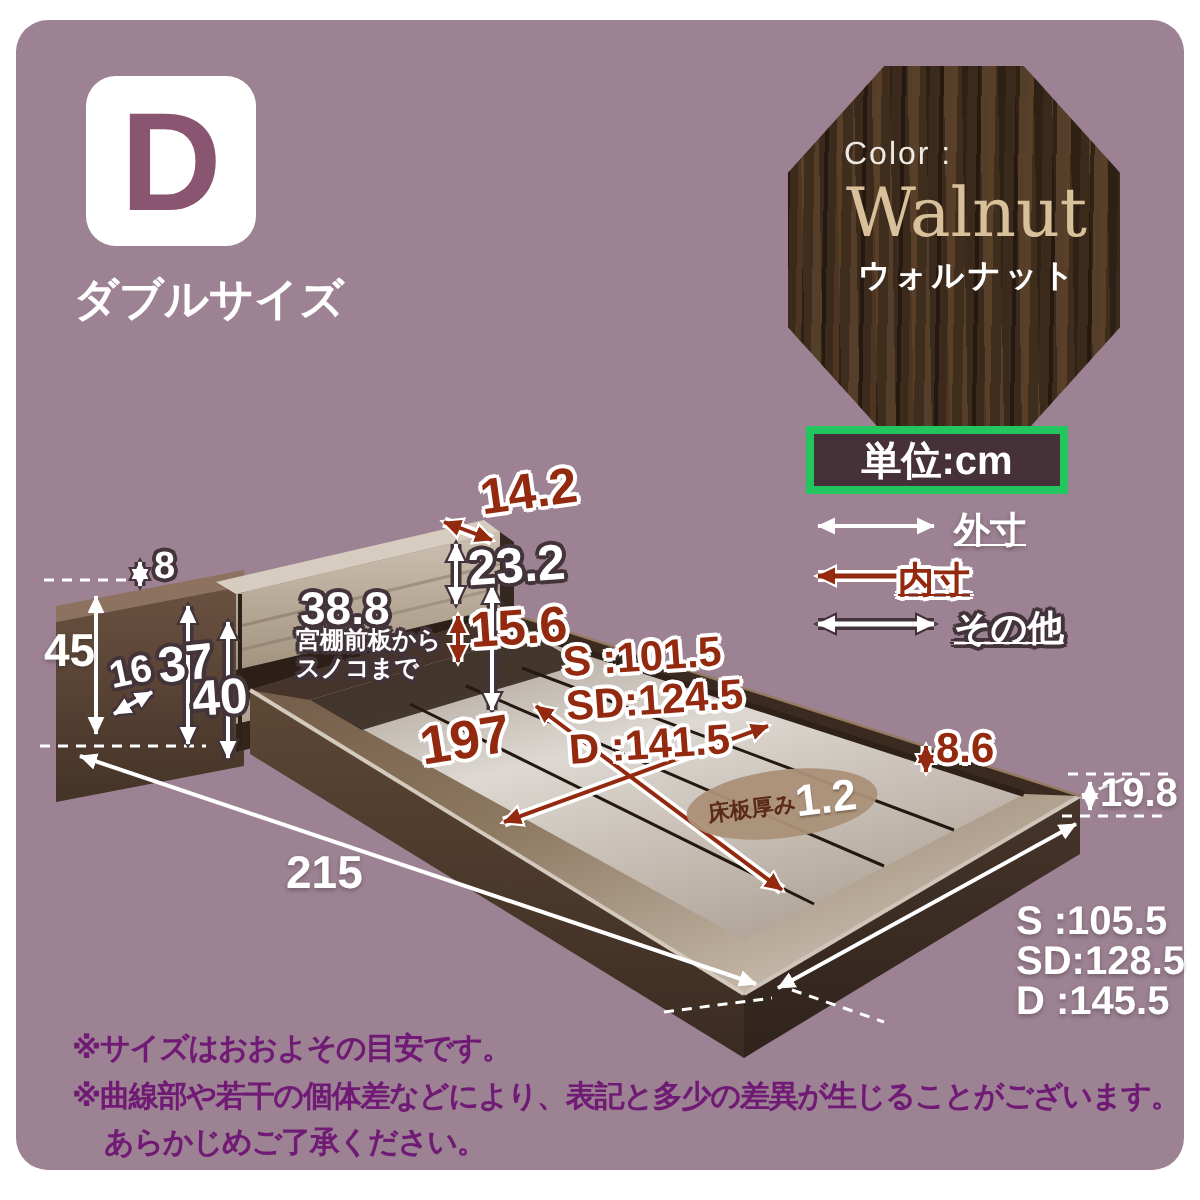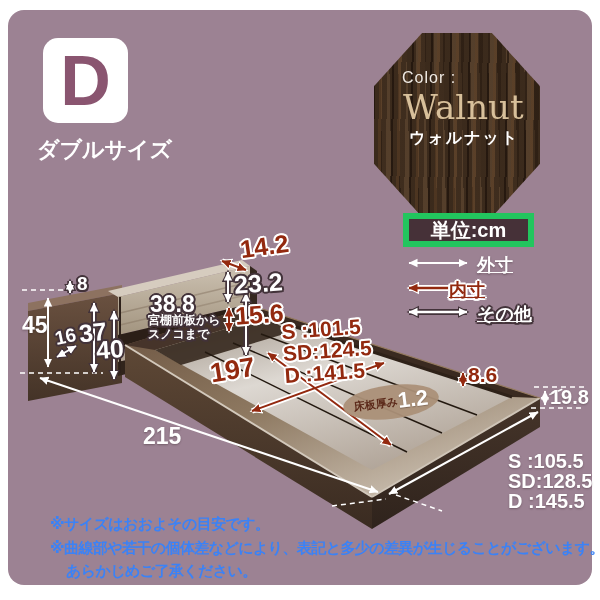--- a/index.html
+++ b/index.html
@@ -11,57 +11,57 @@
 
   
   .dbox { position:absolute; left:43px; top:38px; width:85px; height:85px; background:#fff;
           border-radius:15px; display:flex; align-items:center; justify-content:center; z-index:2; }
   .dbox span { font-size:70px; font-weight:bold; color:#8a5570; line-height:1; }
   .size-name { position:absolute; left:37px; top:135px; font-size:22px; font-weight:bold; color:#fff; z-index:2; white-space:nowrap; }
   .size-dims { position:absolute; left:33px; top:166px; font-size:28px; color:#fff; z-index:2;
                font-family:"DejaVu Serif","Liberation Serif",serif; white-space:nowrap; }
 
   
-  .octagon { position:absolute; left:374px; top:33px; width:166px; height:184px; z-index:2;
+  .octagon { position:absolute; left:394px; top:33px; width:166px; height:184px; z-index:2;
              clip-path:polygon(29% 0%,71% 0%,100% 29%,100% 71%,71% 100%,29% 100%,0% 71%,0% 29%);
              background-color:#4a3523;
              background-image:
                repeating-linear-gradient(91deg, rgba(20,10,5,.55) 0 2px, rgba(20,10,5,0) 2px 6px,
                  rgba(95,64,38,.5) 6px 9px, rgba(30,18,10,.4) 9px 14px, rgba(20,10,5,0) 14px 19px),
                repeating-linear-gradient(89deg, rgba(0,0,0,.2) 0 9px, rgba(255,220,170,.06) 9px 18px); }
   .oct-label { position:absolute; left:28px; top:36px; font-size:16px; color:#efe9e3; letter-spacing:1px; white-space:nowrap; }
   .oct-name  { position:absolute; left:29px; top:54px; font-size:34px; color:#d8c09b; white-space:nowrap;
                font-family:"DejaVu Serif","Liberation Serif",serif; }
   .oct-ja    { position:absolute; left:35px; top:95px; font-size:16px; font-weight:bold; color:#fff; letter-spacing:2px; white-space:nowrap; }
 
   
   .unitbox { position:absolute; left:403px; top:213px; width:131px; height:34px; z-index:2;
-             background:#463138; border:6px solid #22c55e; display:flex; align-items:center; justify-content:center;
+             background:#463138; border:4px solid #22c55e; display:flex; align-items:center; justify-content:center;
              font-size:20px; font-weight:bold; color:#fff; white-space:nowrap; }
   .legend-label { position:absolute; font-size:18px; font-weight:bold; z-index:2; white-space:nowrap;text-decoration:underline; }
 
   
   .lbl { position:absolute; font-weight:bold; z-index:3; white-space:nowrap; line-height:1.05; }
   .pw { color:#ffffff; text-shadow:0 1px 2px rgba(40,25,30,.35); }
   .ow { color:#ffffff;
         text-shadow:2px 0 0 #43333a,-2px 0 0 #43333a,0 2px 0 #43333a,0 -2px 0 #43333a,
                     1.5px 1.5px 0 #43333a,-1.5px 1.5px 0 #43333a,1.5px -1.5px 0 #43333a,-1.5px -1.5px 0 #43333a; }
   .or { color:#93290f;
         text-shadow:2px 0 0 #fff,-2px 0 0 #fff,0 2px 0 #fff,0 -2px 0 #fff,
                     1.5px 1.5px 0 #fff,-1.5px 1.5px 0 #fff,1.5px -1.5px 0 #fff,-1.5px -1.5px 0 #fff; }
 
   .board-ellipse { position:absolute; left:343px; top:385px; width:96px; height:34px; z-index:3;
                    background:rgba(171,144,120,.95); border-radius:50%;
                    transform:rotate(-7deg); display:flex; align-items:center; justify-content:center; }
   .board-ellipse .bl { font-size:11px; font-weight:bold; color:#5c2a1a; }
   .board-ellipse .bv { font-size:22px; font-weight:bold; color:#fff; text-shadow:0 1px 1px rgba(60,40,30,.4); }
 
   
-  .foot { position:absolute; font-size:15px; font-weight:bold; color:#3b82f6; z-index:2;
-          letter-spacing:-0.6px; white-space:nowrap;margin-left:14px; }
+  .foot { position:absolute; font-size:15px; font-weight:bold; color:#701a75; z-index:2;
+          letter-spacing:-0.6px; white-space:nowrap; }
 </style>
 </head>
 <body>
 
 <div class="page">
   <div class="panel"></div>
 
   <svg class="bed" width="600" height="600" viewBox="0 0 600 600">
     <defs>
       <marker id="mw" markerUnits="userSpaceOnUse" markerWidth="10" markerHeight="10" refX="8.5" refY="4.5" orient="auto-start-reverse">

